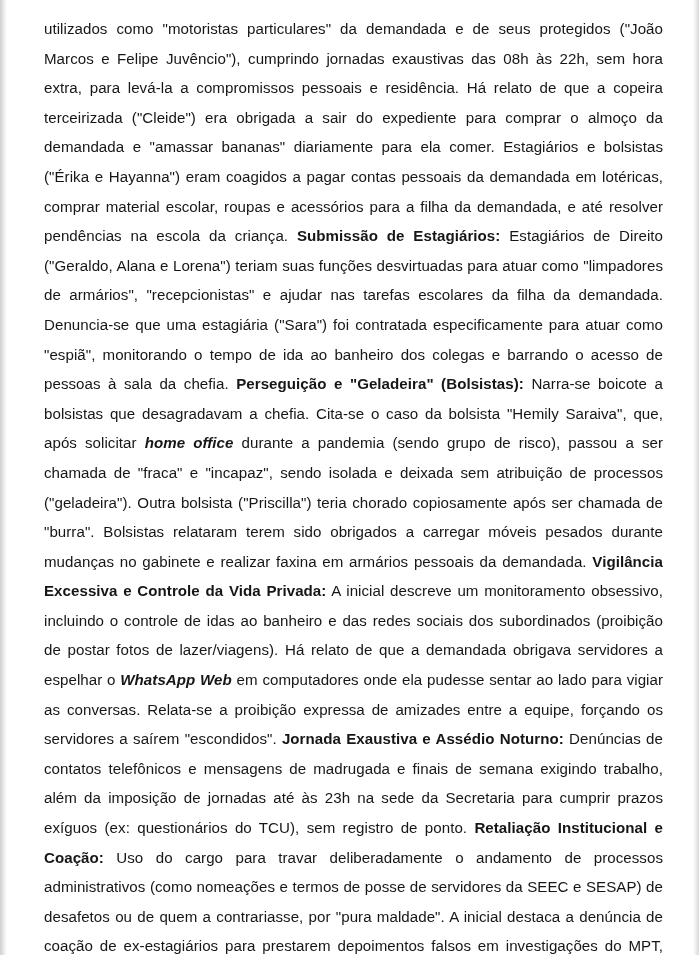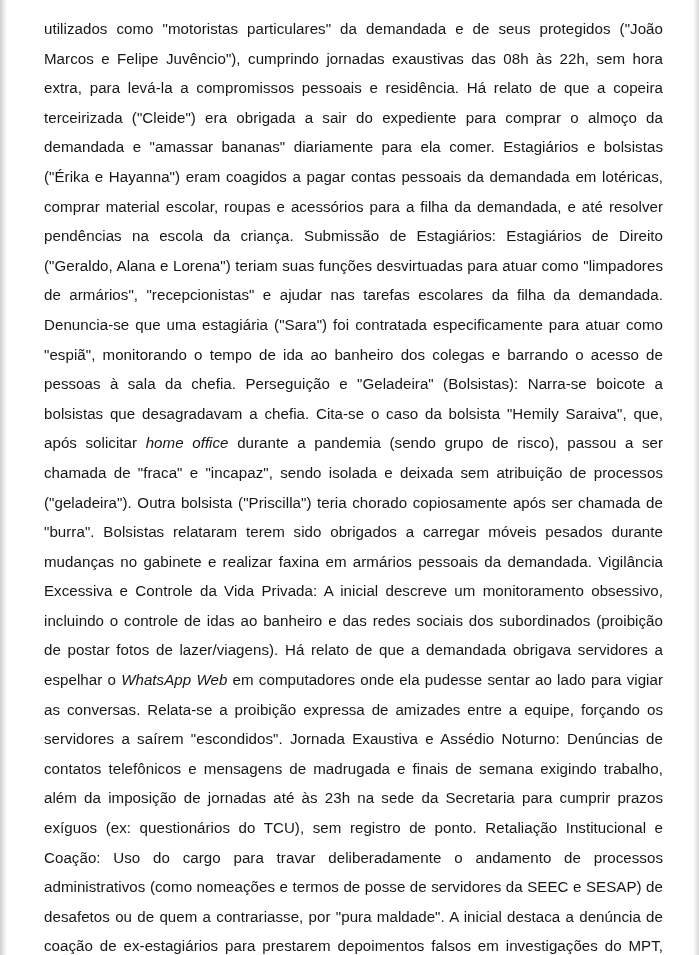--- a/index.html
+++ b/index.html
@@ -45,24 +45,25 @@
     text-align: justify;
     text-justify: inter-word;
     letter-spacing: 0.05px;
     word-spacing: 0.2px;
     color: #161616;
   }
   .para {
     margin: 0 0 0 0;
   }
   b, .bold {
-    font-weight: normal;
+    font-weight: bold;
   }
   i, .ital {
     font-style: italic;
+    font-weight: bold;
   }
   span[data-name] {
     white-space: normal;
   }
 </style>
 </head>
 <body>
 
 <div class="page" data-name="document-page">
   <div class="edge-left" data-name="page-edge-shadow-left"></div>

